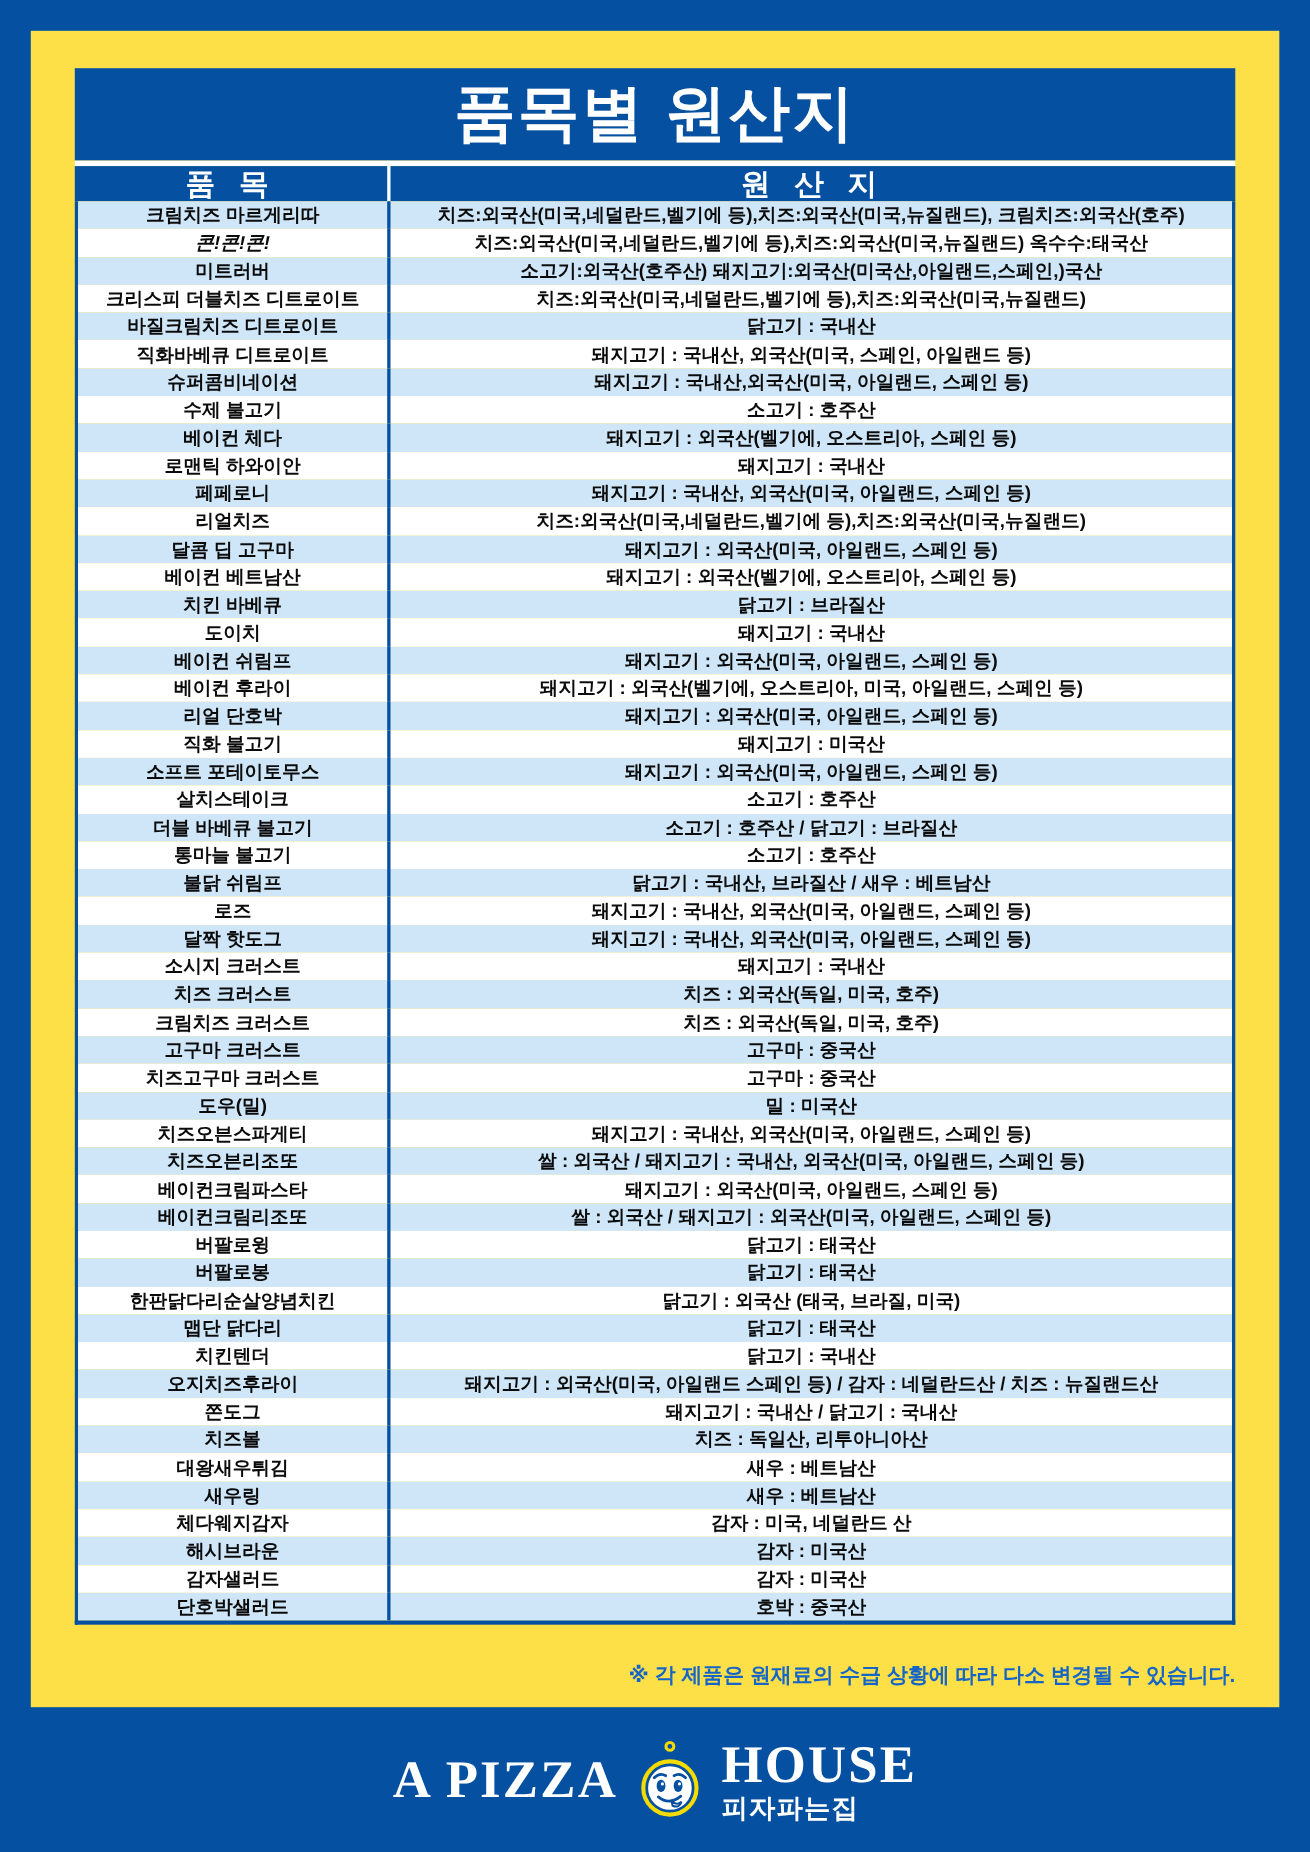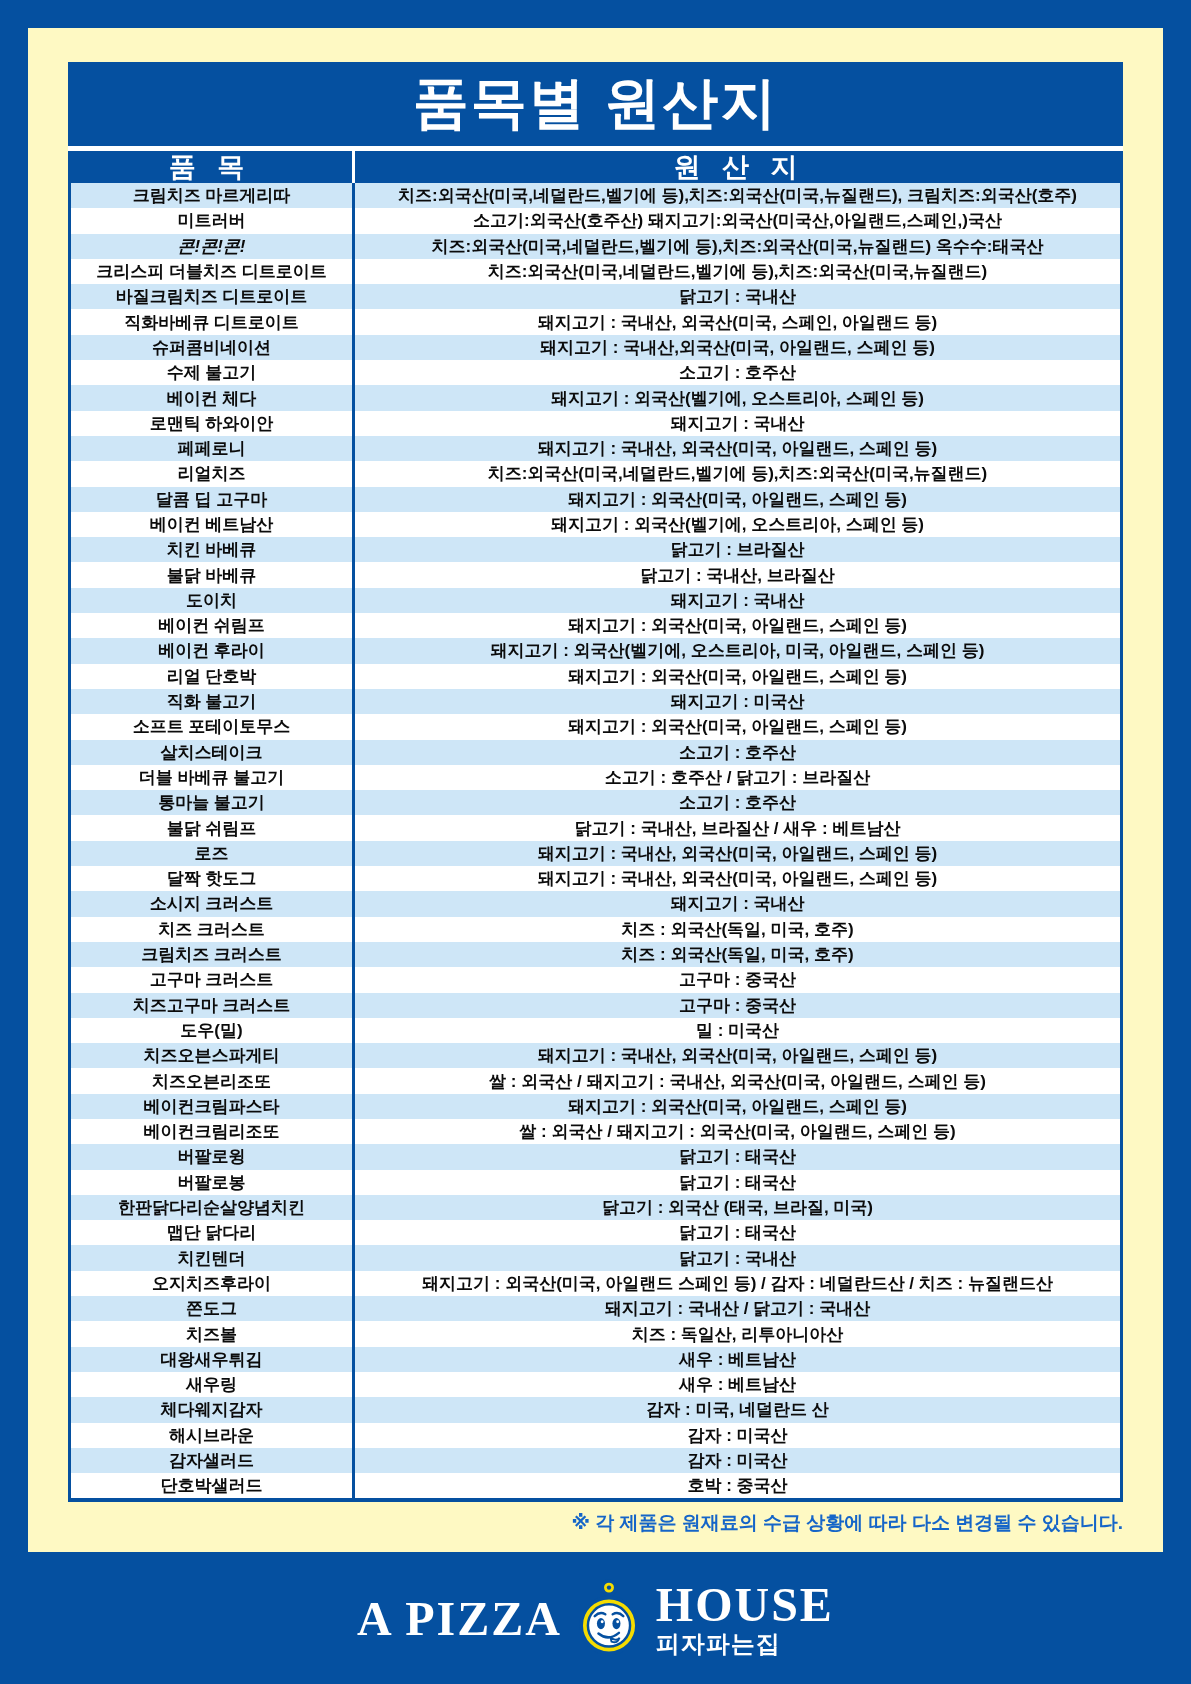--- a/index.html
+++ b/index.html
@@ -5,21 +5,21 @@
   html,body{margin:0;padding:0;}
   body{
     width:1191px;height:1684px;
     background:#0550A0;
     font-family:"Liberation Sans","DejaVu Sans",sans-serif;
     position:relative;
     overflow:hidden;
   }
   .panel{
     position:absolute;left:28px;top:28px;width:1135px;height:1524px;
-    background:#fef9c3;
+    background:#fde047;
   }
   .doc-table{
     position:absolute;left:40px;top:34px;width:1055px;
   }
   .title-bar{
     height:84px;background:#0550A0;
     display:flex;align-items:center;justify-content:center;
   }
   .title-bar .title{
     color:#ffffff;font-size:56px;font-weight:800;letter-spacing:2px;
@@ -80,30 +80,30 @@
       <div class="head-cell item">품 목</div>
       <div class="head-cell origin">원 산 지</div>
     </div>
     <div class="body-rows" id="rows">
   <div class="row">
     <div class="cell item">크림치즈 마르게리따</div>
     <div class="cell origin">치즈:외국산(미국,네덜란드,벨기에 등),치즈:외국산(미국,뉴질랜드), 크림치즈:외국산(호주)</div>
   </div>
 
   <div class="row">
+    <div class="cell item italic">콘!콘!콘!</div>
+    <div class="cell origin">치즈:외국산(미국,네덜란드,벨기에 등),치즈:외국산(미국,뉴질랜드) 옥수수:태국산</div>
+  </div>
+
+  <div class="row">
     <div class="cell item">미트러버</div>
     <div class="cell origin">소고기:외국산(호주산) 돼지고기:외국산(미국산,아일랜드,스페인,)국산</div>
   </div>
 
   <div class="row">
-    <div class="cell item italic">콘!콘!콘!</div>
-    <div class="cell origin">치즈:외국산(미국,네덜란드,벨기에 등),치즈:외국산(미국,뉴질랜드) 옥수수:태국산</div>
-  </div>
-
-  <div class="row">
     <div class="cell item">크리스피 더블치즈 디트로이트</div>
     <div class="cell origin">치즈:외국산(미국,네덜란드,벨기에 등),치즈:외국산(미국,뉴질랜드)</div>
   </div>
 
   <div class="row">
     <div class="cell item">바질크림치즈 디트로이트</div>
     <div class="cell origin">닭고기 : 국내산</div>
   </div>
 
   <div class="row">
@@ -149,24 +149,20 @@
   <div class="row">
     <div class="cell item">베이컨 베트남산</div>
     <div class="cell origin">돼지고기 : 외국산(벨기에, 오스트리아, 스페인 등)</div>
   </div>
 
   <div class="row">
     <div class="cell item">치킨 바베큐</div>
     <div class="cell origin">닭고기 : 브라질산</div>
   </div>
 
-  <div class="row">
-    <div class="cell item">불닭 바베큐</div>
-    <div class="cell origin">닭고기 : 국내산, 브라질산</div>
-  </div>
 
   <div class="row">
     <div class="cell item">도이치</div>
     <div class="cell origin">돼지고기 : 국내산</div>
   </div>
 
   <div class="row">
     <div class="cell item">베이컨 쉬림프</div>
     <div class="cell origin">돼지고기 : 외국산(미국, 아일랜드, 스페인 등)</div>
   </div>

